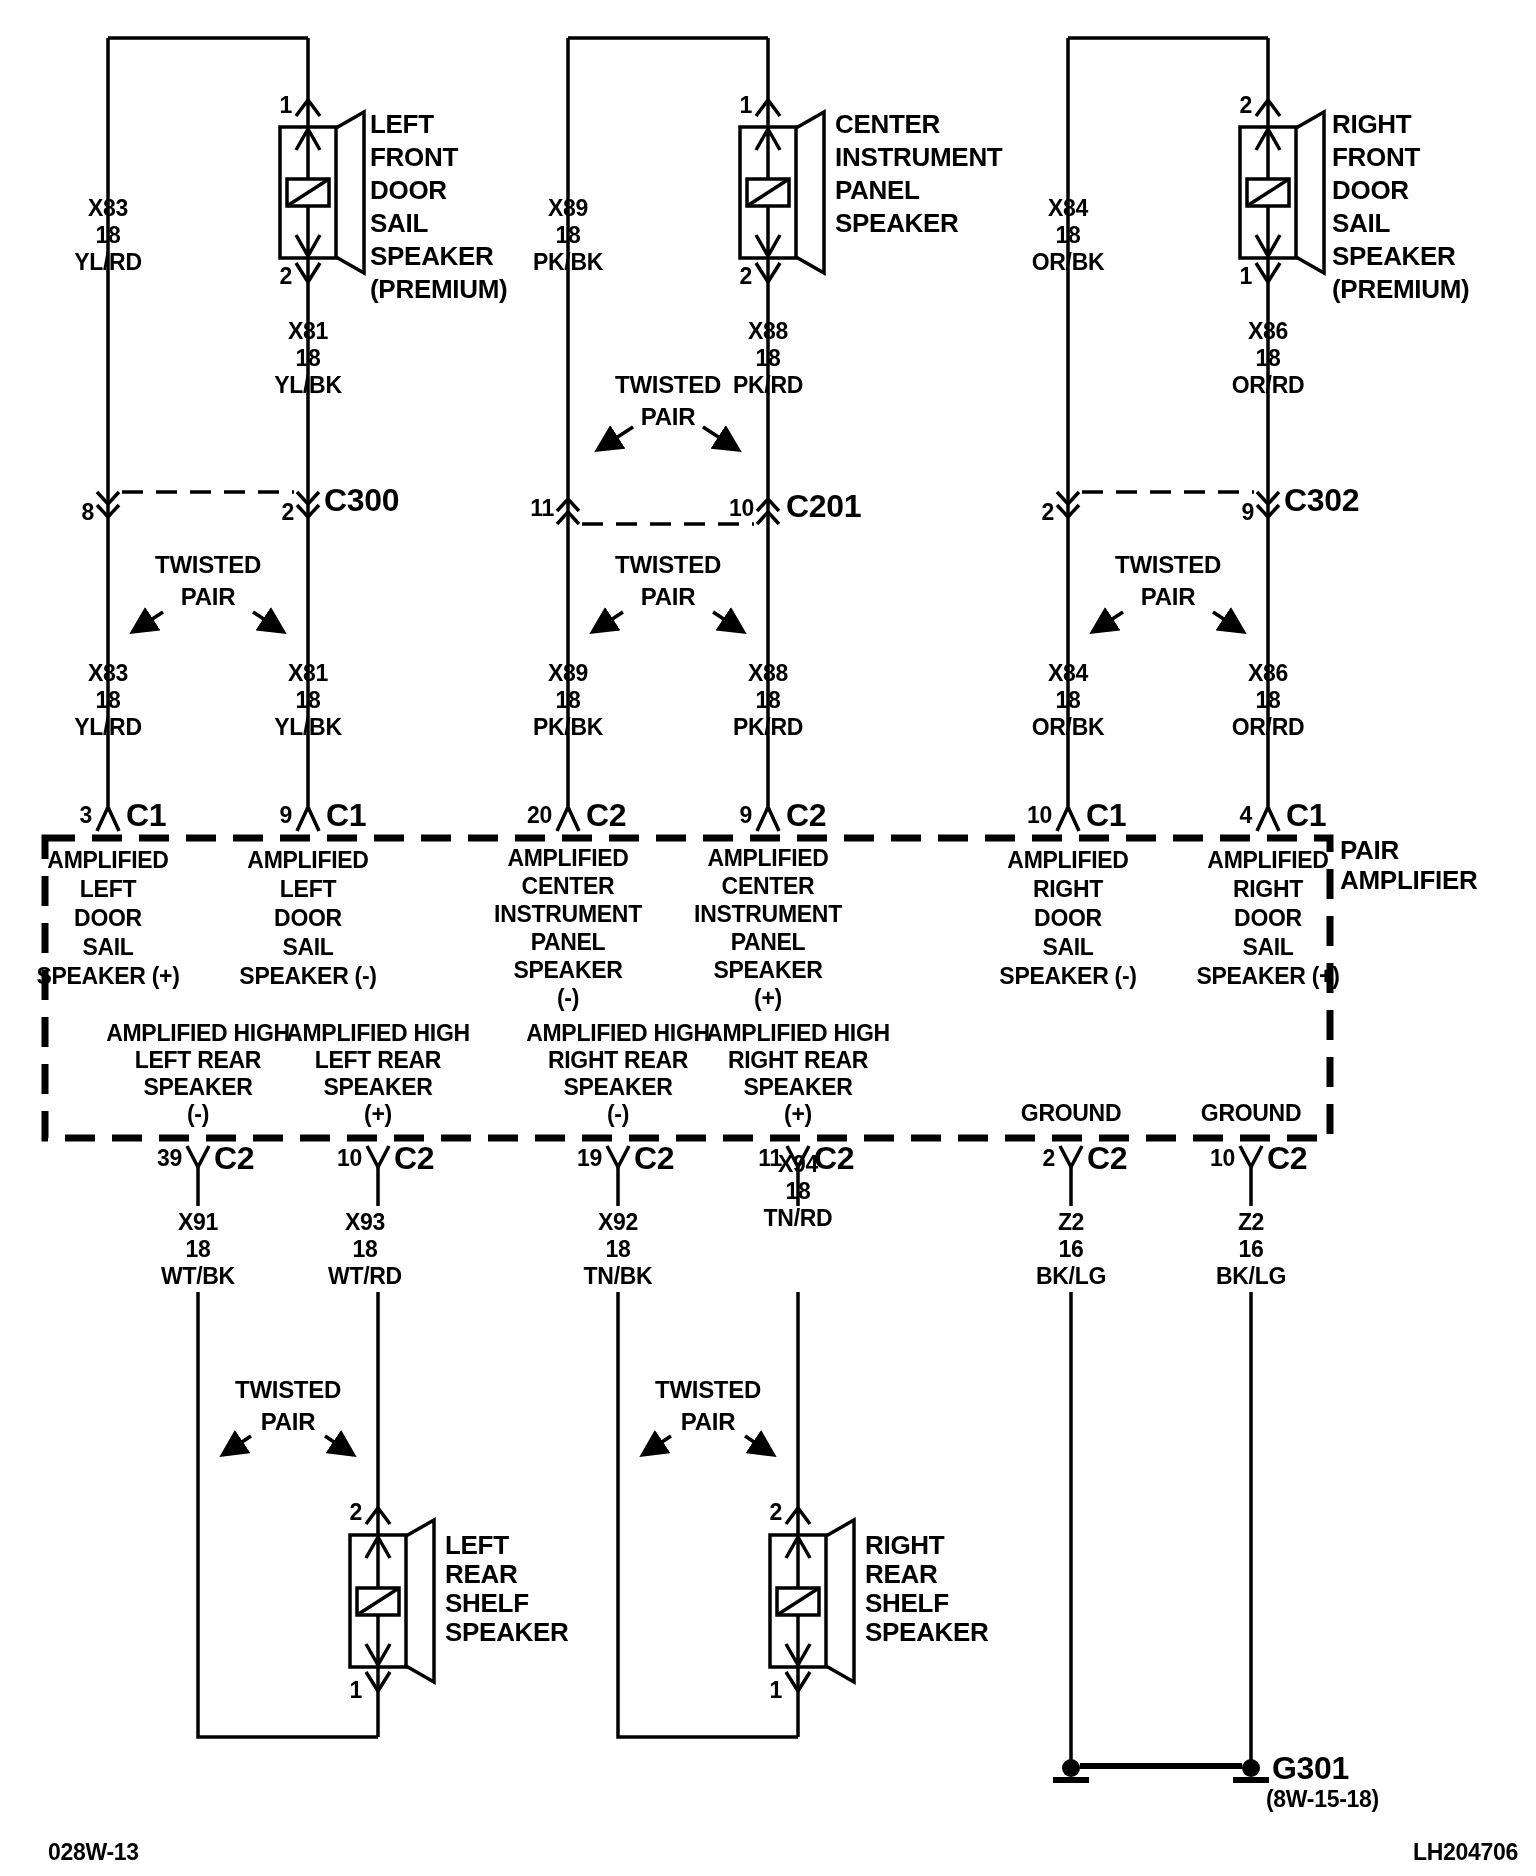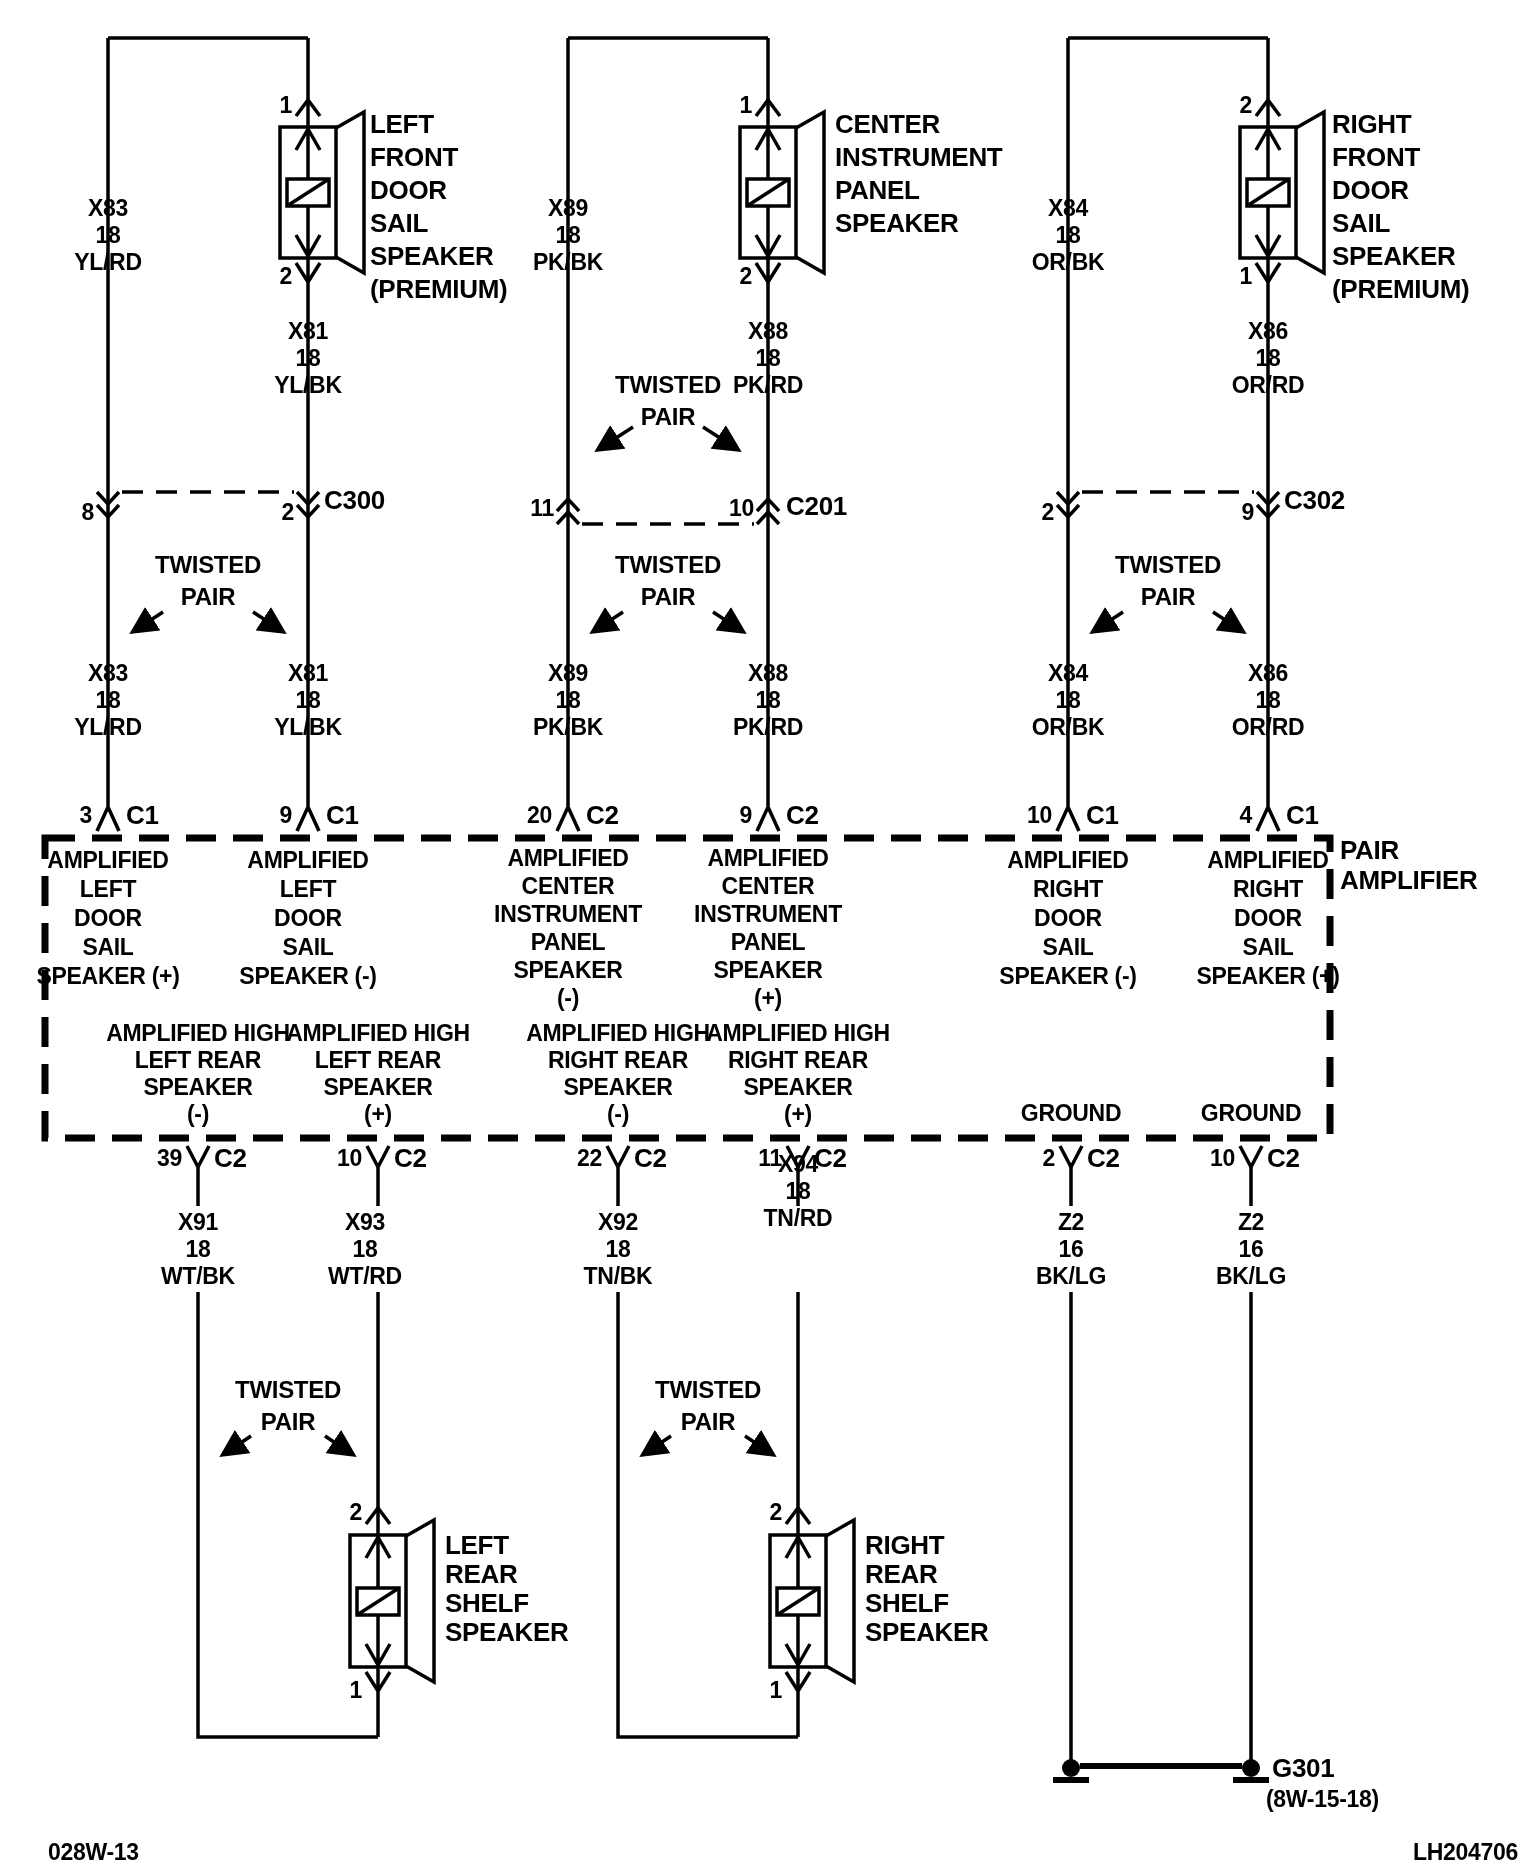--- a/index.html
+++ b/index.html
@@ -4,21 +4,21 @@
 <style>
   *{margin:0;padding:0;box-sizing:border-box}
   html,body{background:#fff}
   #page{position:relative;width:1536px;height:1876px;background:#fff;color:#000;
         font-family:"Liberation Sans",sans-serif;overflow:hidden}
   #gfx{position:absolute;left:0;top:0}
   .t{position:absolute;font-weight:700;font-size:23px;line-height:1;white-space:nowrap;letter-spacing:-0.3px}
   .c{transform:translate(-50%,-50%)}
   .r{transform:translate(-100%,-50%)}
   .l{transform:translate(0,-50%)}
-  .big{font-size:26px}
+  .big{font-size:32px}
   .tp{font-size:24px}
   .blk{position:absolute;text-align:center;transform:translateX(-50%);font-weight:700;
        font-size:23px;white-space:nowrap;letter-spacing:-0.3px}
   .blk.la{transform:none;text-align:left}
   .blk.big{font-size:26px}
   .blk.tp{font-size:24px}
   .lh27 > div{line-height:27px}
   .lh28 > div{line-height:28px}
   .lh29 > div{line-height:29px}
   .lh30 > div{line-height:30px}
@@ -365,21 +365,21 @@
     <div>SPEAKER</div>
     <div>(+)</div>
   </div>
   <div class="t c" style="left:1071px;top:1113px">GROUND</div>
   <div class="t c" style="left:1251px;top:1113px">GROUND</div>
 
   <div class="t r" style="left:182px;top:1158px">39</div>
   <div class="t l big" style="left:214px;top:1158px">C2</div>
   <div class="t r" style="left:362px;top:1158px">10</div>
   <div class="t l big" style="left:394px;top:1158px">C2</div>
-  <div class="t r" style="left:602px;top:1158px">22</div>
+  <div class="t r" style="left:602px;top:1158px">19</div>
   <div class="t l big" style="left:634px;top:1158px">C2</div>
   <div class="t r" style="left:782px;top:1158px">11</div>
   <div class="t l big" style="left:814px;top:1158px">C2</div>
   <div class="t r" style="left:1055px;top:1158px">2</div>
   <div class="t l big" style="left:1087px;top:1158px">C2</div>
   <div class="t r" style="left:1235px;top:1158px">10</div>
   <div class="t l big" style="left:1267px;top:1158px">C2</div>
 
   <div class="blk lh27" style="left:198px;top:1209px">
     <div>X91</div>

